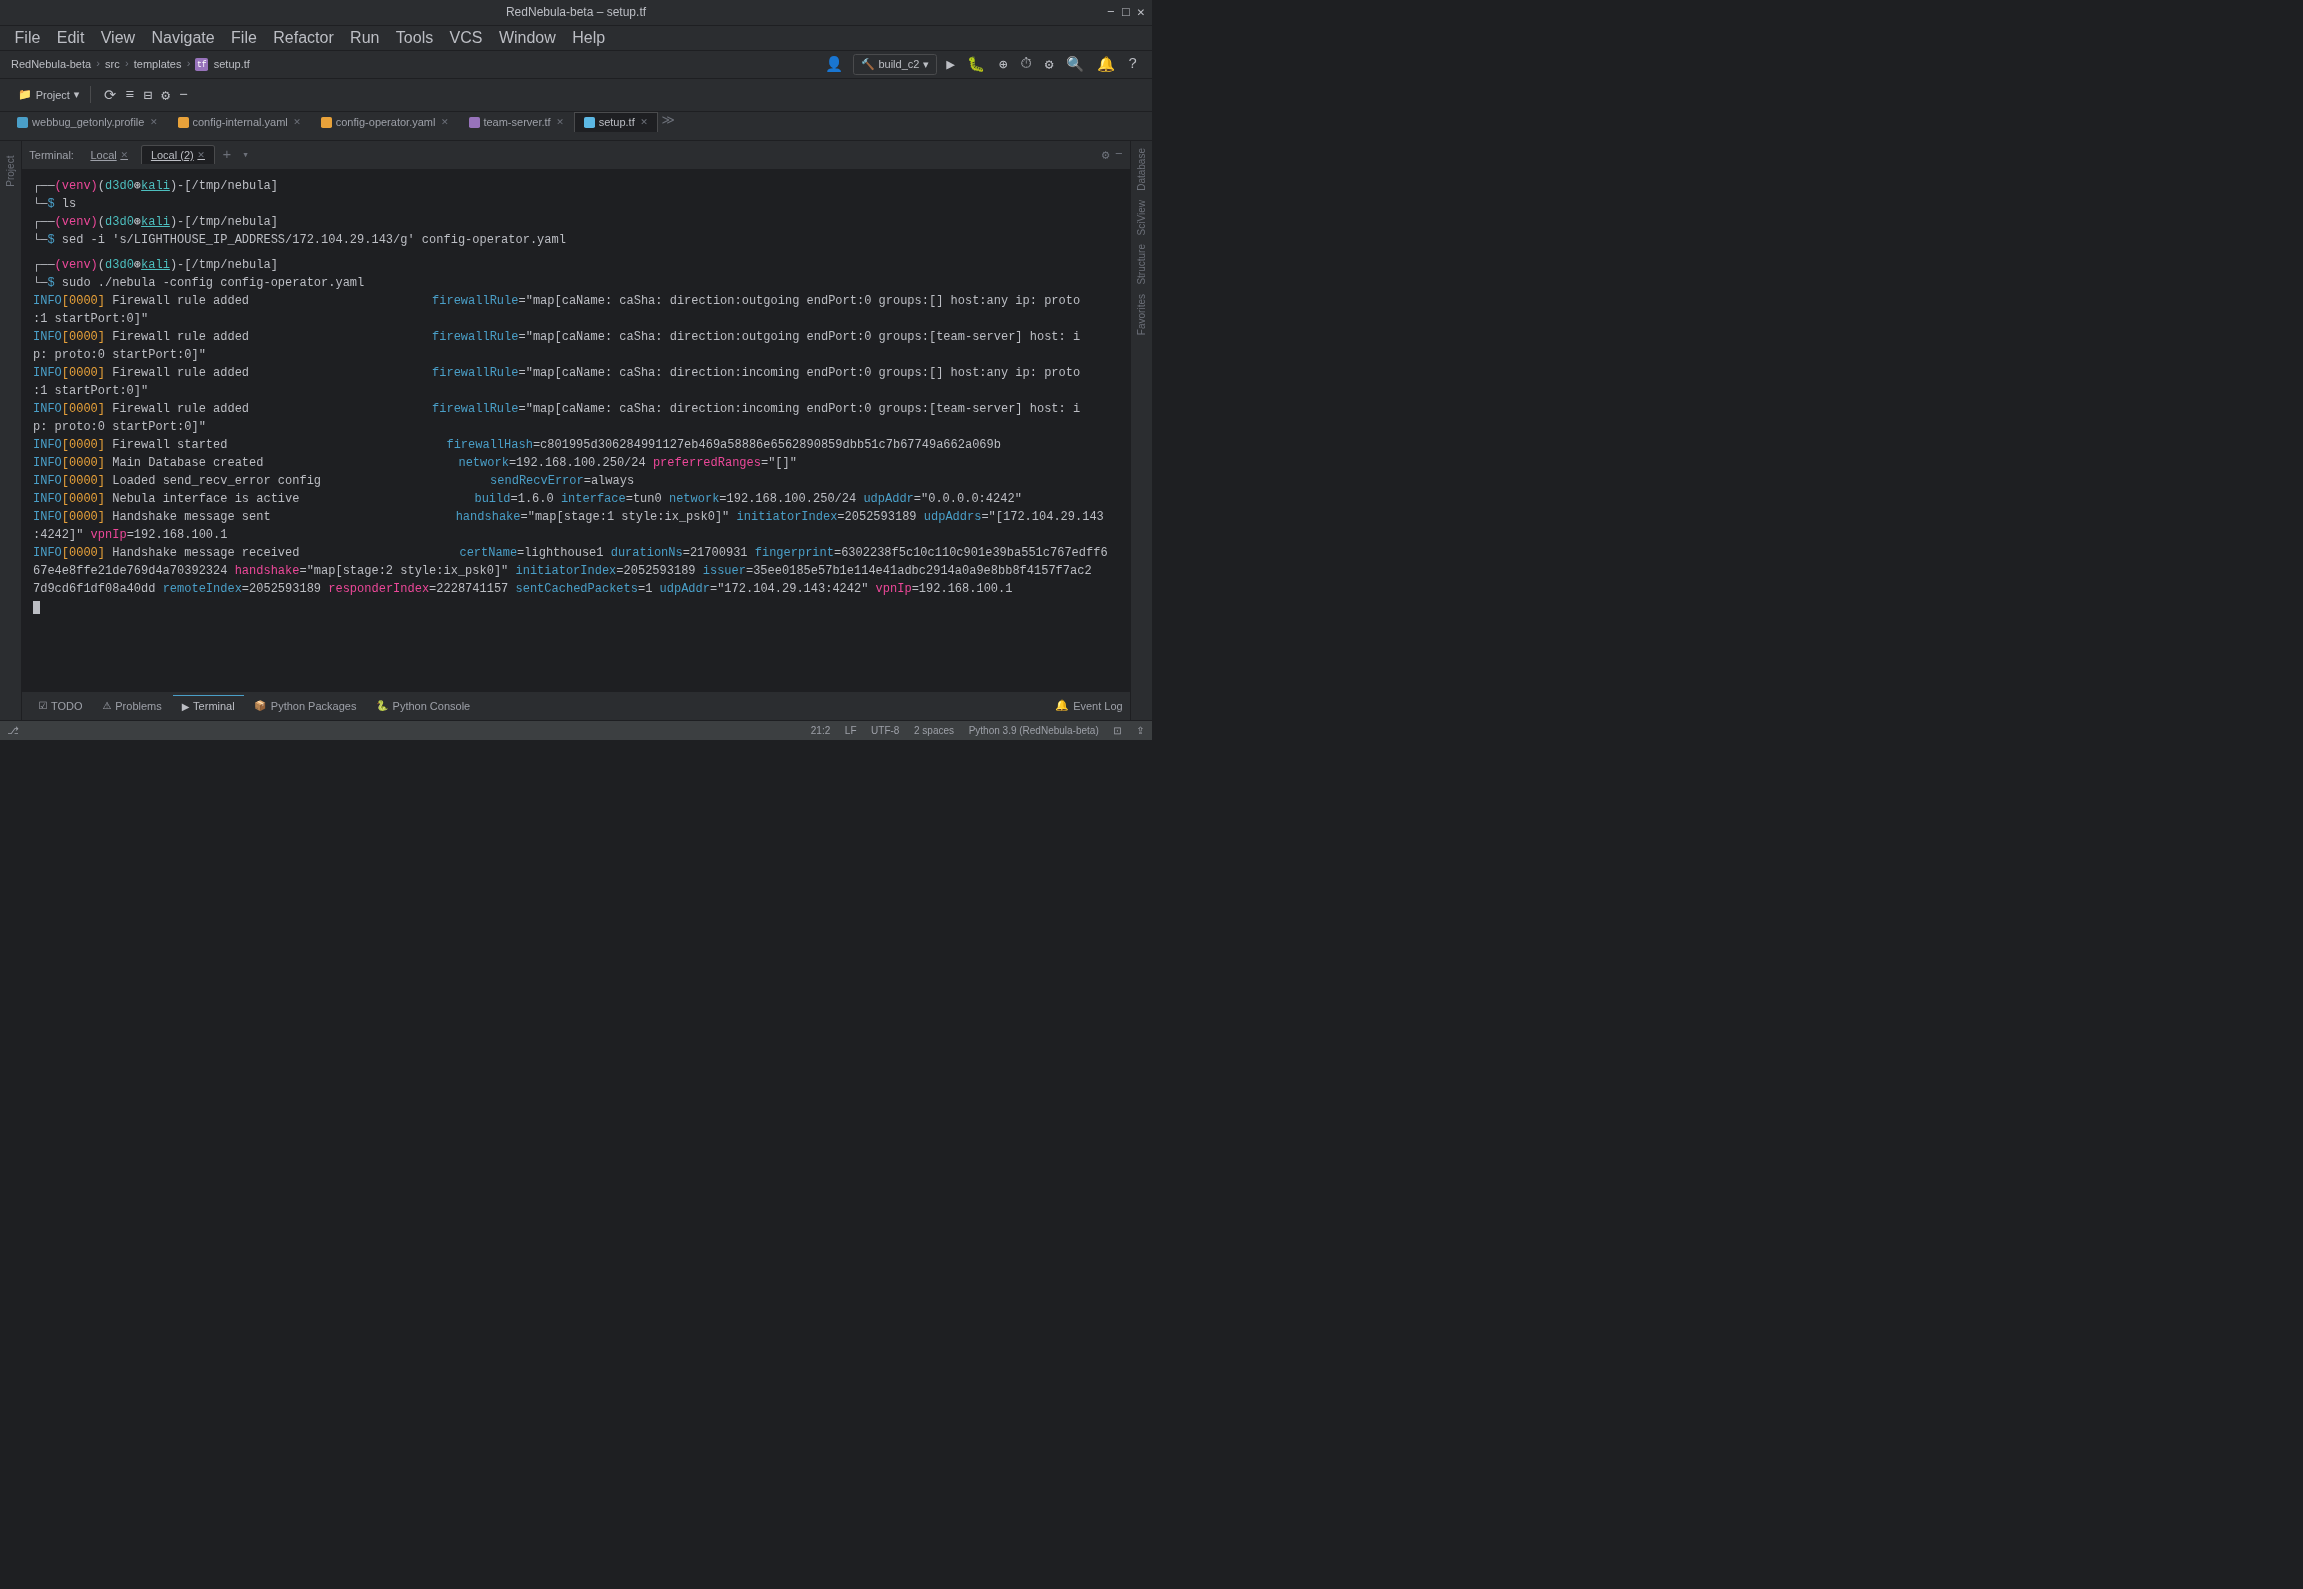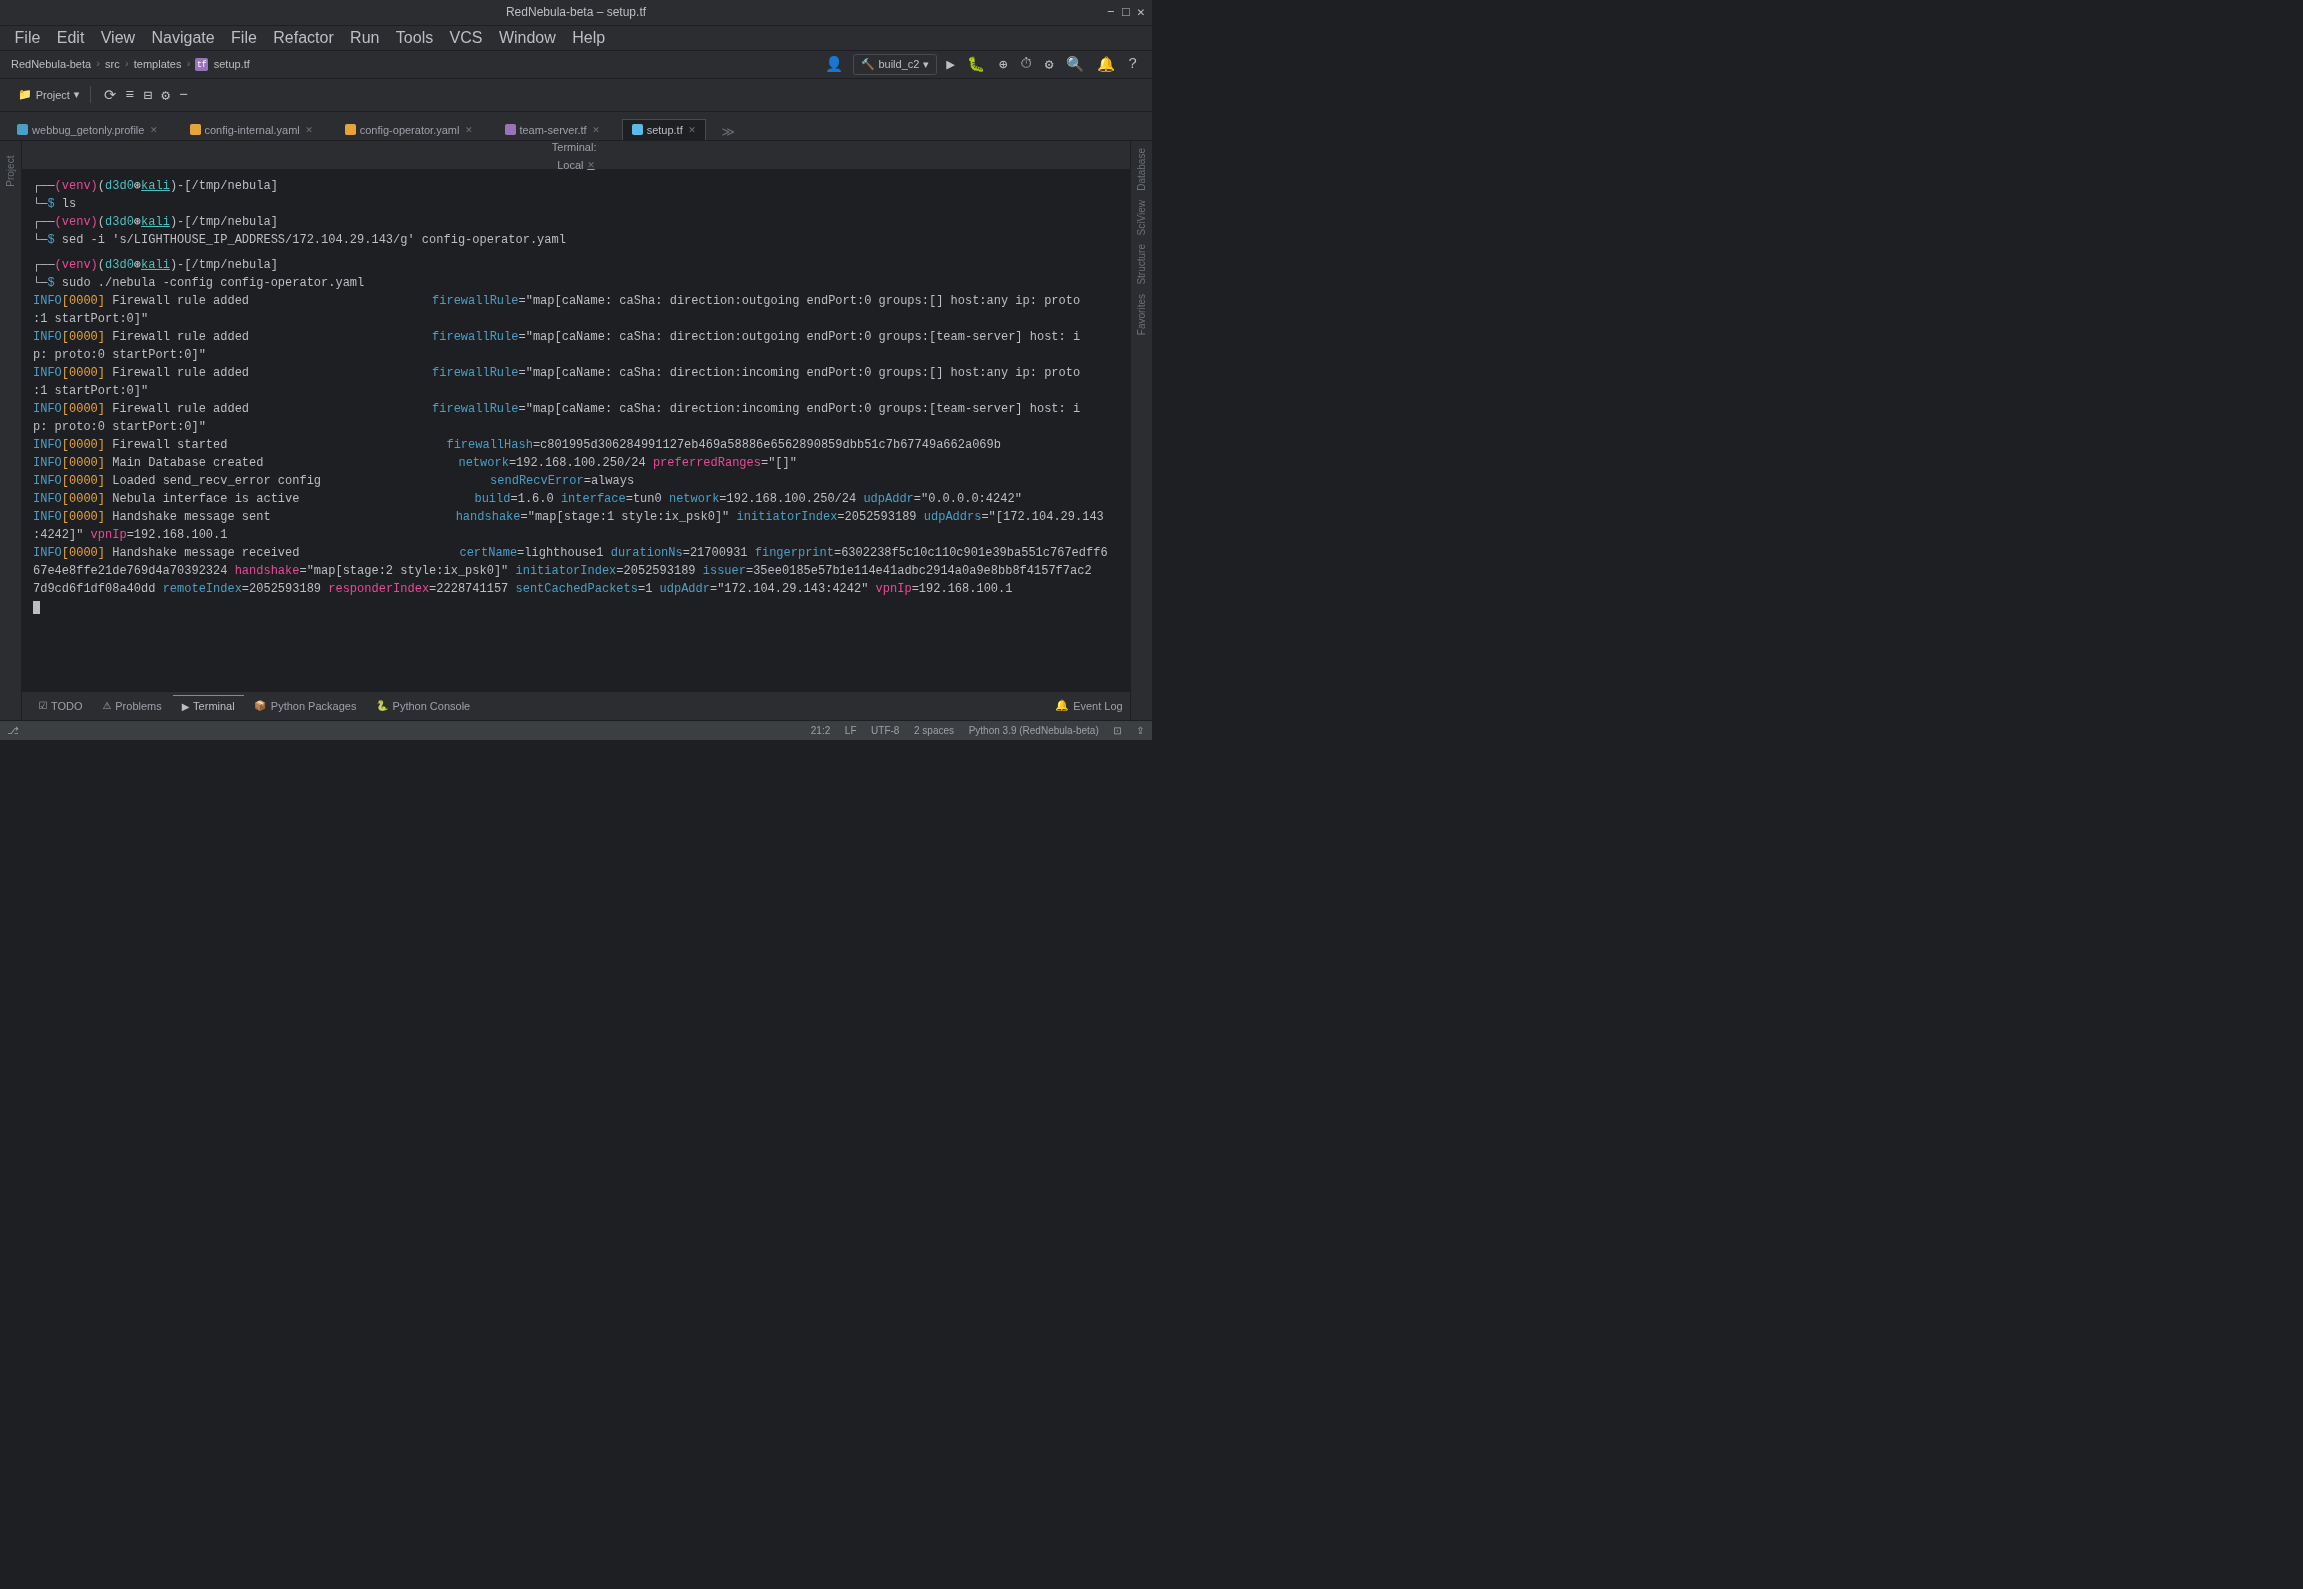--- a/index.html
+++ b/index.html
@@ -127,25 +127,24 @@
       padding: 1.8px 3.7px;
       cursor: pointer;
       border-radius: 2.7px;
     }
 
     
     #file-tabs {
       background: #2b2d30;
       height: 29px;
       display: flex;
-      align-items: flex-end;
+      align-items: flex-start;
       padding: 0 0 0 7.3px;
       border-bottom: 0.9px solid #1e1f22;
       overflow: hidden;
-      gap: 12px;
     }
     .file-tab {
       display: flex;
       align-items: center;
       gap: 3.7px;
       padding: 3.7px 9.1px;
       background: #2b2d30;
       color: #9da0a8;
       font-family: Arial, sans-serif;
       font-size: 11px;
@@ -230,21 +229,20 @@
     
     #terminal-tabs {
       background: #2b2d30;
       height: 29px;
       display: flex;
       align-items: center;
       padding: 0 7.3px;
       gap: 3.7px;
       border-bottom: 0.9px solid #1e1f22;
       flex-shrink: 0;
-      flex-direction: column;
     }
     #terminal-tabs .label {
       color: #9da0a8;
       font-family: Arial, sans-serif;
       font-size: 11px;
       margin-right: 3.7px;
     }
     .term-tab {
       display: flex;
       align-items: center;

